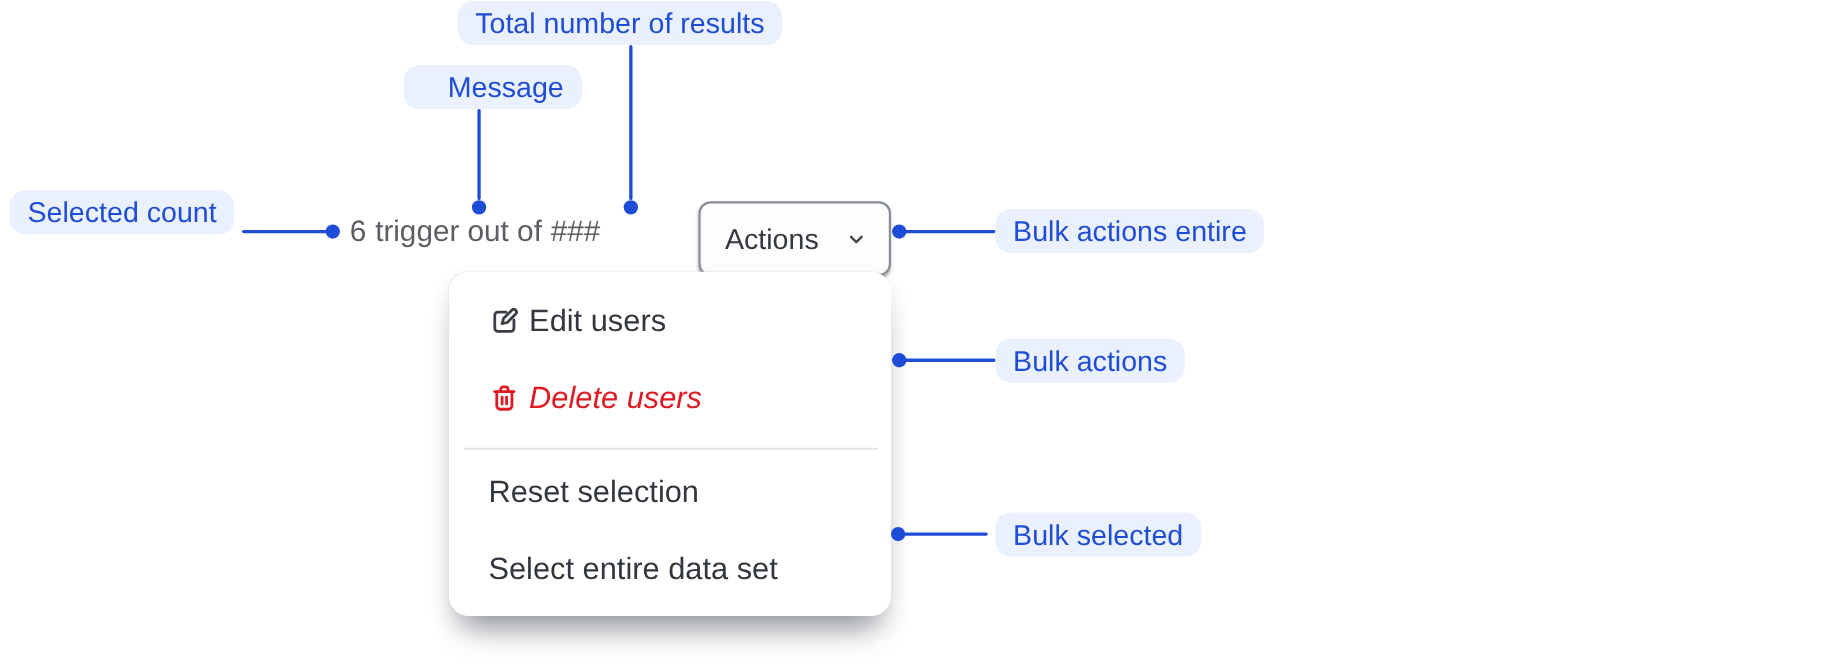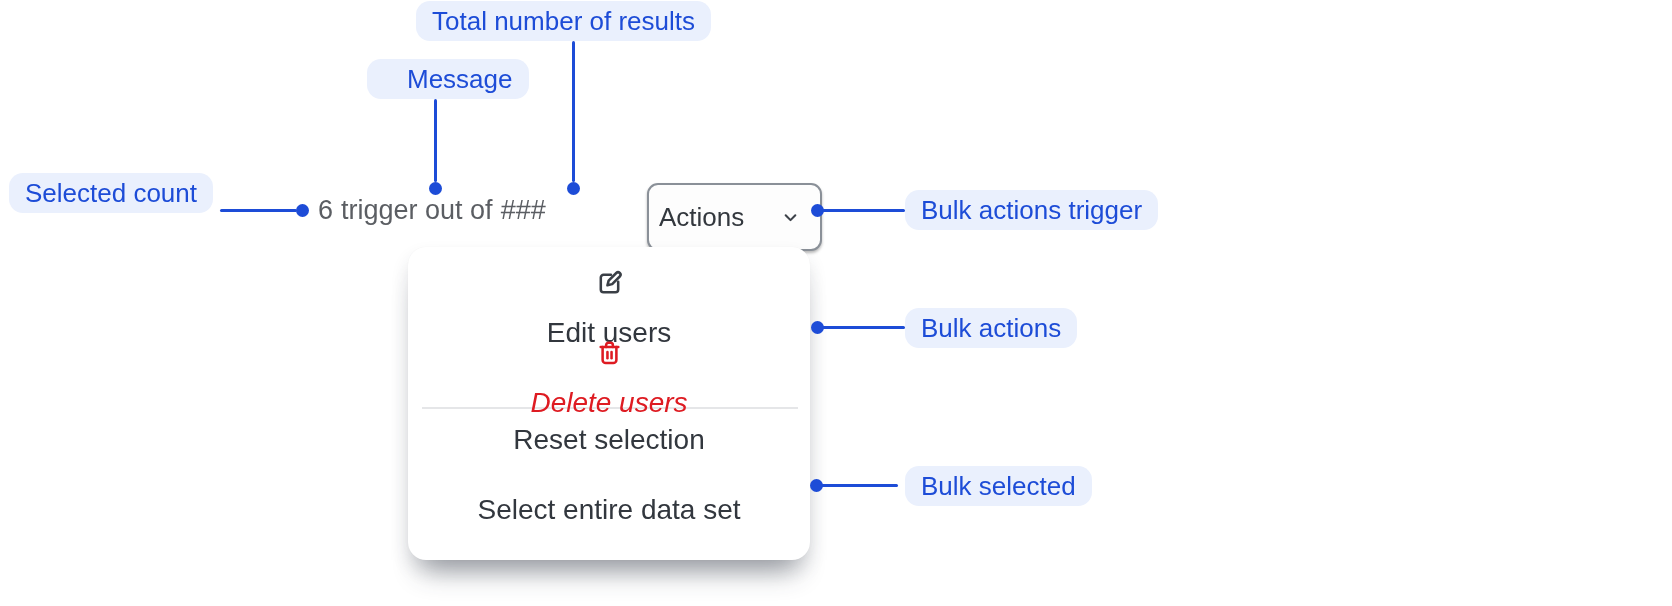--- a/index.html
+++ b/index.html
@@ -21,33 +21,33 @@
   .msg-row{
     position:absolute;left:318px;top:190px;height:40px;display:flex;align-items:center;
     column-gap:8px;font-size:27px;color:#5B5E63;white-space:nowrap;
   }
   
   .actions-btn{
     position:absolute;left:635px;top:183px;width:175px;height:68px;box-sizing:border-box;
     background:#FDFDFD;border:2px solid #8A9098;border-radius:11px;
     box-shadow:0 2px 3px rgba(0,0,0,0.28);
     display:flex;align-items:center;justify-content:space-between;
-    padding:0 19px 0 10px;cursor:pointer;margin-left:12px;
+    padding:0 19px 0 22px;cursor:pointer;
   }
   .actions-btn .lbl{font-size:26px;color:#33383E;}
   
   .menu-panel{
     position:absolute;left:408px;top:247px;width:402px;box-sizing:border-box;
     background:#ffffff;border-radius:18px;
     box-shadow:0 24px 28px -14px rgba(45,50,65,0.45),0 10px 18px rgba(45,50,65,0.12),0 0 1px rgba(0,0,0,0.06);
     padding:22px 36px 20px 36px;
   }
   .menu-item{
-    height:46px;display:flex;align-items:center;gap:19px;
-    font-size:28px;color:#32373E;cursor:pointer;white-space:nowrap;flex-direction:column;
+    height:46px;display:flex;align-items:center;gap:8px;
+    font-size:28px;color:#32373E;cursor:pointer;white-space:nowrap;
   }
   .menu-item + .menu-item{margin-top:24px;}
   .menu-item.danger{color:#DE1B22;font-style:italic;}
   .menu-item svg{flex:0 0 auto;}
   .menu-divider{height:2px;background:#E5E6E8;border:0;margin:22px -24px 15px -22px;}
 </style>
 </head>
 <body>
 
 <div id="canvas">
@@ -74,21 +74,21 @@
     <span class="lbl">Actions</span>
     <span style="display:flex;">
       <svg width="21" height="21" viewBox="0 0 24 24" fill="none" stroke="#3E434A" stroke-width="2.4" stroke-linecap="round" stroke-linejoin="round">
         <path d="M6.5 9.5 L12 15 L17.5 9.5"></path>
       </svg>
     </span>
   </div>
 
   <div class="dot" style="left:811px;top:204px;"></div>
   <div class="hline" style="left:818px;top:209px;width:87px;"></div>
-  <div class="ann" style="left:905px;top:190px;">Bulk actions trigger</div>
+  <div class="ann" style="left:905px;top:190px;">Bulk actions entire</div>
 
   <div class="menu-panel">
     <div class="menu-item">
       <svg width="29" height="29" viewBox="0 0 24 24" fill="none" stroke="#3A3F46" stroke-width="2.1" stroke-linecap="round" stroke-linejoin="round">
         <path d="M13.2 4.8 H7.1 A2.3 2.3 0 0 0 4.8 7.1 v9.8 a2.3 2.3 0 0 0 2.3 2.3 h9.8 a2.3 2.3 0 0 0 2.3 -2.3 V10.6"></path>
         <path d="M17.6 3.3 a2.05 2.05 0 0 1 2.9 2.9 l-6.3 6.3 -3.9 1 1 -3.9 z"></path>
       </svg>
       <span>Edit users</span>
     </div>
     <div class="menu-item danger">

